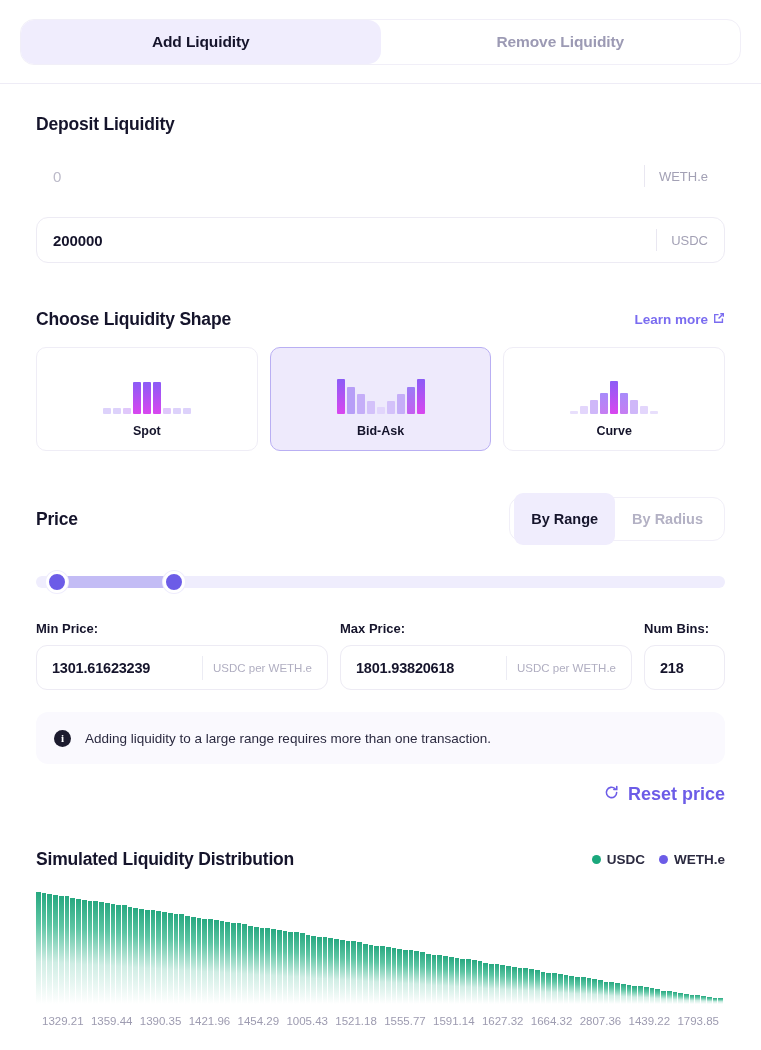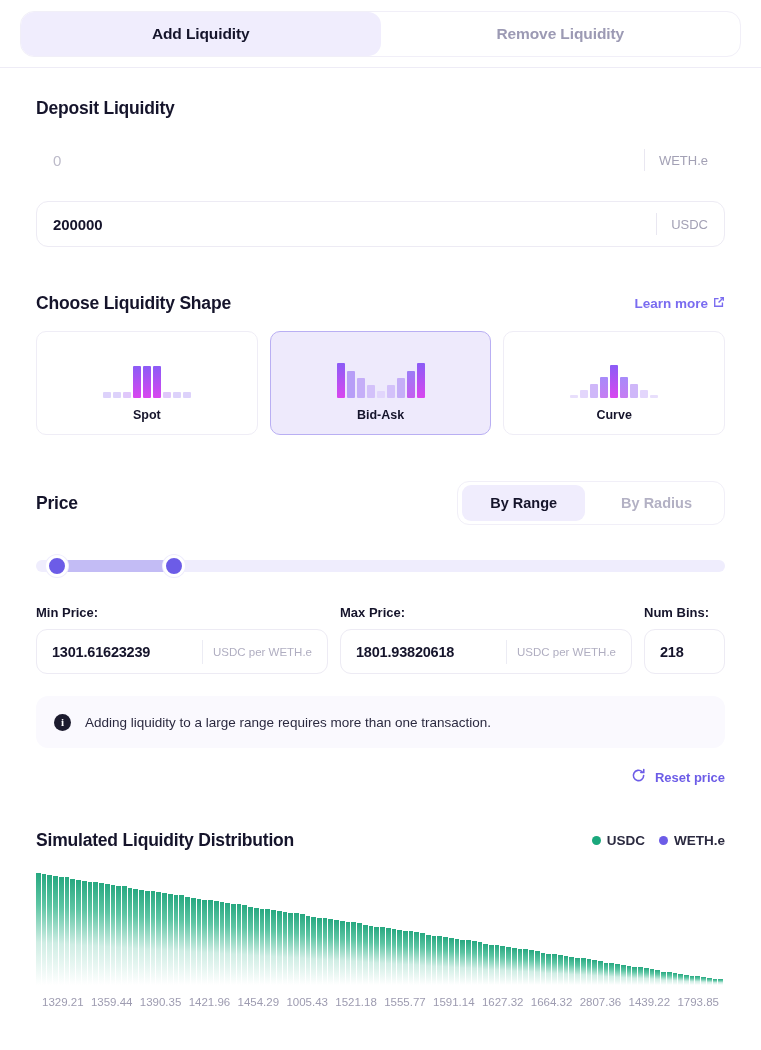--- a/index.html
+++ b/index.html
@@ -10,21 +10,21 @@
     font-family: "Liberation Sans", sans-serif;
     color: #1c1b2e;
     overflow: hidden;
   }
 
   .panel { width: 761px; height: 1050px; background:#fff; position:relative; }
 
   
   .tabbar {
     position:relative;
-    height: 68px;
+    height: 84px;
     display:flex;
     align-items:center;
     padding: 0 20px;
     border-bottom: 1px solid #eeecf6;
   }
   .tabs-wrap {
     display:flex;
     width: 100%;
     border: 1px solid #f1eff8;
     border-radius: 14px;
@@ -102,25 +102,25 @@
   
   .price-head {
     margin-top: 46px;
     display:flex; align-items:center; justify-content:space-between;
   }
   .seg {
     display:flex; border:1px solid #f1eff8; border-radius: 12px;
     background:#fff; height:44px; align-items:center; padding:4px;
   }
   .seg div {
-    padding: 0 28px; height:36px; display:flex; align-items:center;
+    padding: 0 17px; height:52px; display:flex; align-items:center;
     font-size:14.5px; font-weight:700; border-radius:9px; cursor:pointer;
   }
   .seg .on { background:#f0edfd; color:#15142b; }
-  .seg .off { color:#b3b1c4;margin-left:8px; }
+  .seg .off { color:#b3b1c4; }
 
   
   .slider { margin-top: 30px; position:relative; height: 22px; }
   .track {
     position:absolute; top:5px; left:0; right:0; height:12px;
     background:#efedfd; border-radius:6px;
   }
   .fill {
     position:absolute; top:5px; height:12px; background:#c3bcf5; border-radius:6px;
   }
@@ -152,21 +152,21 @@
     width:17px; height:17px; border-radius:50%; background:#1c1b2e;
     color:#fff; font-size:11px; font-weight:700;
     display:flex; align-items:center; justify-content:center;
     font-family:"Liberation Serif", serif;
   }
   .info-text { font-size:13.5px; color:#2b2a40; }
 
   .reset-row { display:flex; justify-content:flex-end; margin-top: 20px; }
   .reset {
     display:flex; align-items:center; gap:9px;
-    font-size:13px; font-weight:700; color:#6c5ce7; cursor:pointer;
+    font-size:18px; font-weight:700; color:#6c5ce7; cursor:pointer;
   }
 
   
   .chart-head {
     margin-top: 44px; display:flex; align-items:center; justify-content:space-between;
   }
   .legend { display:flex; gap:14px; align-items:center; }
   .lg { display:flex; align-items:center; gap:6px; font-size:13.5px; font-weight:700; color:#2b2a40; }
   .dot { width:9px; height:9px; border-radius:50%; display:block; }
 

